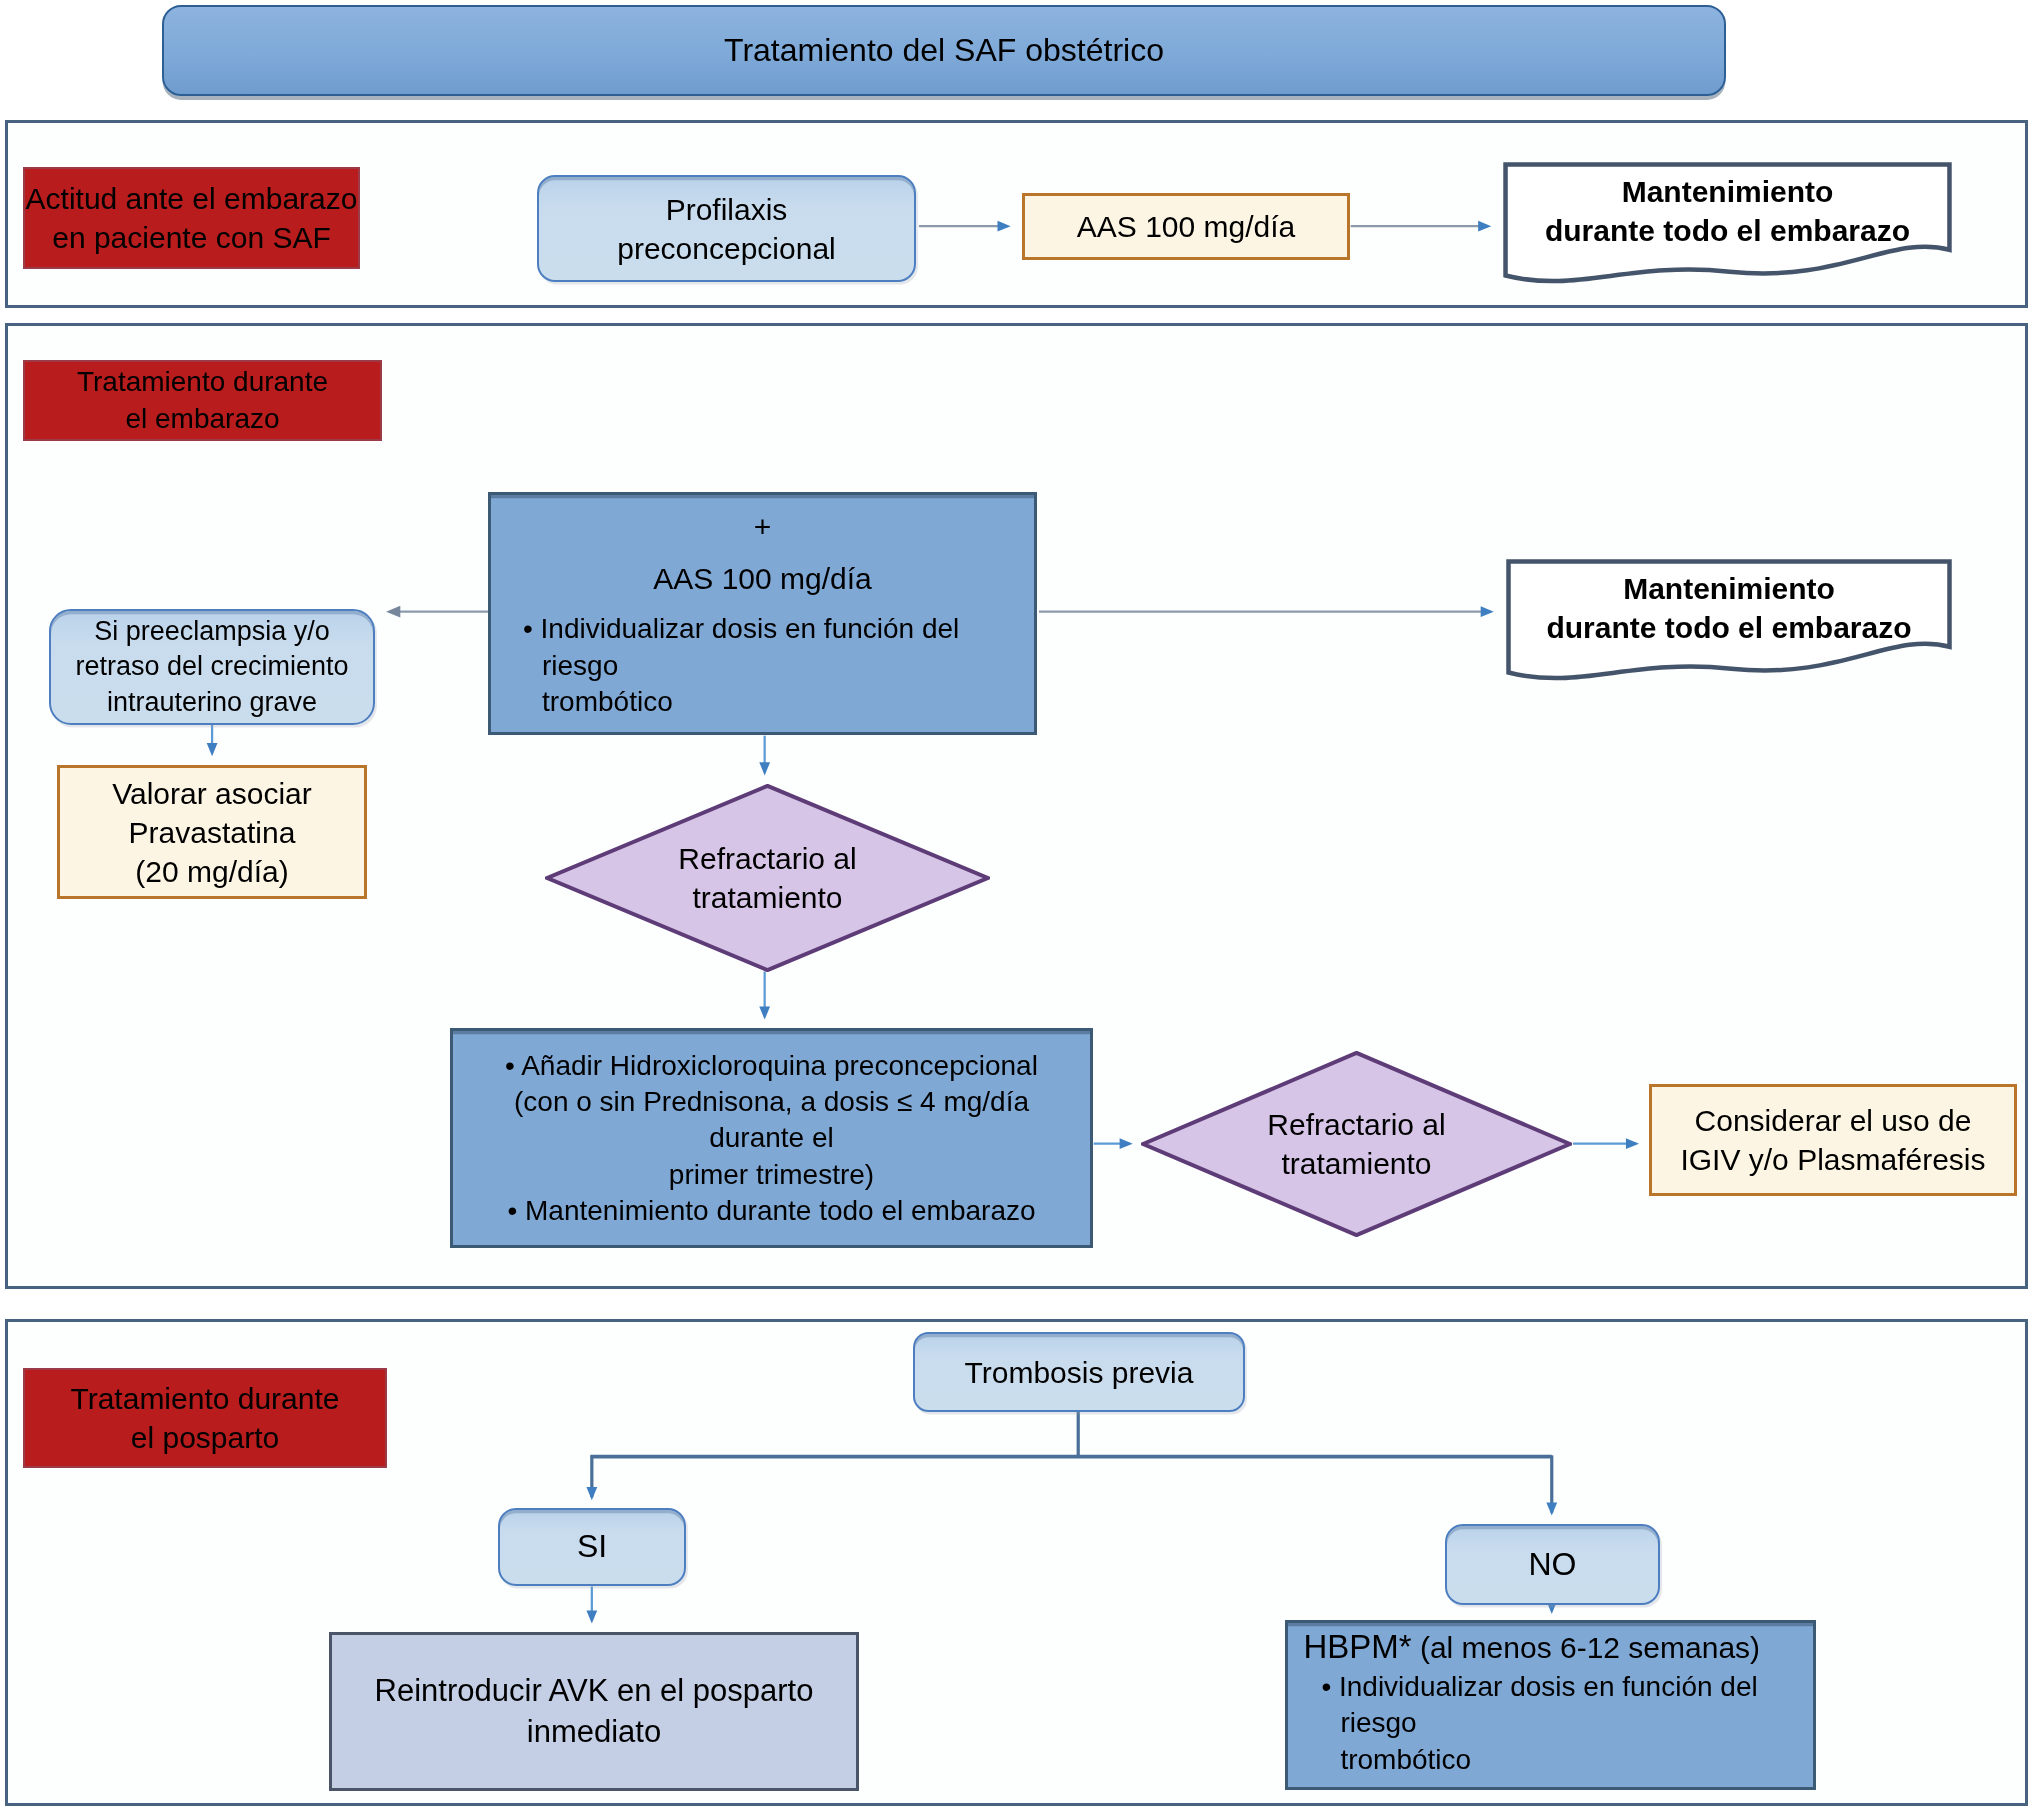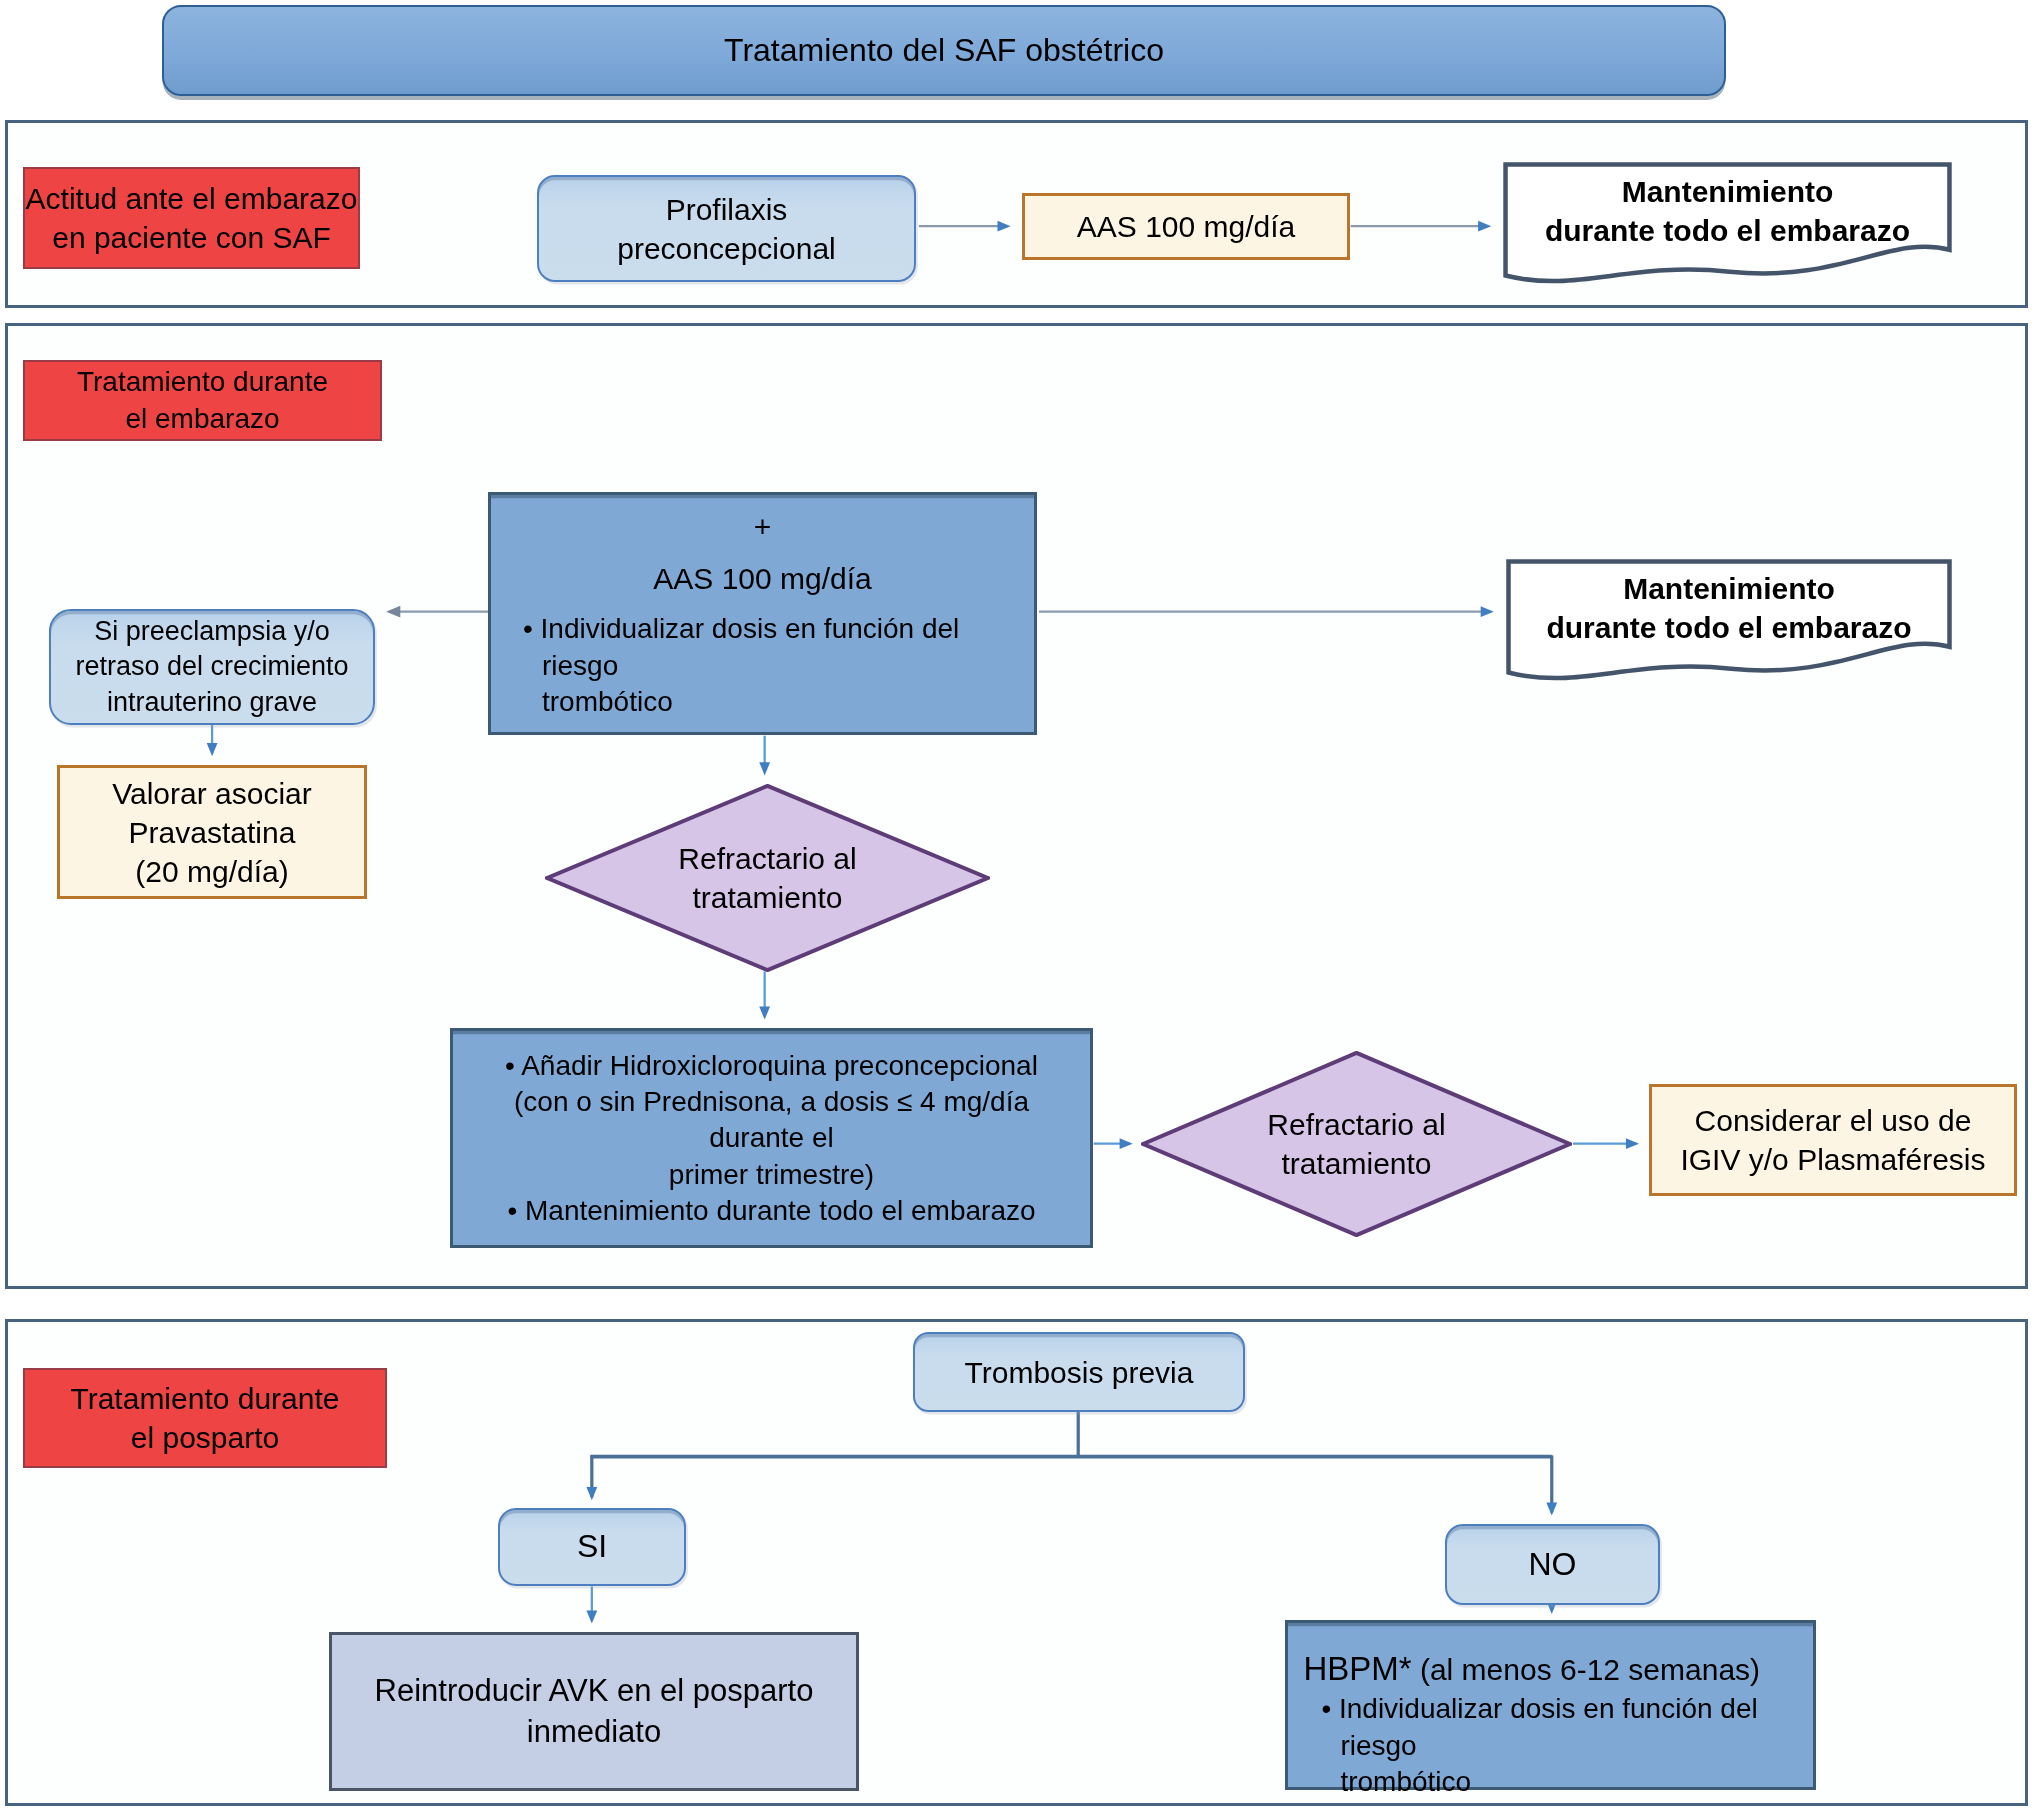--- a/index.html
+++ b/index.html
@@ -26,21 +26,21 @@
     border:2.6px solid var(--title_border);
     border-radius:19px;
     box-shadow:0 4.5px 0 -0.6px #a8b2bc;
     font-size:32px;
   }
   .section{
     position:absolute;z-index:0;background:#fdfefe;
     border:3.9px solid var(--section_border);box-sizing:border-box;
   }
   .red-label{
-    background:#ef4444;border:2.6px solid var(--red_border);
+    background:#b91c1c;border:2.6px solid var(--red_border);
     font-size:30px;
   }
   .round-blue{
     background:linear-gradient(180deg,#b9d2ea 0%,var(--light_blue_fill) 30%,#cadded 100%);
     border:2.6px solid var(--light_blue_border);
     border-radius:18px;
     box-shadow:inset 0 3.2px 0 rgba(45,80,125,0.28), 1.9px 2.6px 0 rgba(150,165,180,0.25);
     font-size:30px;
   }
   .cream{
@@ -68,21 +68,21 @@
     padding-left:37px;text-indent:-19px;
   }
   .hcq-inner{display:flex;flex-direction:column;justify-content:space-between;
              width:100%;height:100%;padding:16.7px 10.3px;box-sizing:border-box;}
   .hcq-b{font-size:28px;text-align:center;}
   .avk-box{
     background:var(--avk_fill);
     border:3.9px solid var(--avk_border);
     font-size:31px;
   }
-  .hbpm-post-inner{display:flex;flex-direction:column;justify-content:center;
+  .hbpm-post-inner{display:flex;flex-direction:column;justify-content:flex-end;
                    width:100%;height:100%;padding:9px 15.4px;box-sizing:border-box;text-align:left;}
   .hbpm-post-title{font-size:30px;}
   .hbpm-post-title .big{font-size:33px;}
   .sino{font-size:32px;}
 </style>
 </head>
 <body>
 
 <div class="canvas">
 

